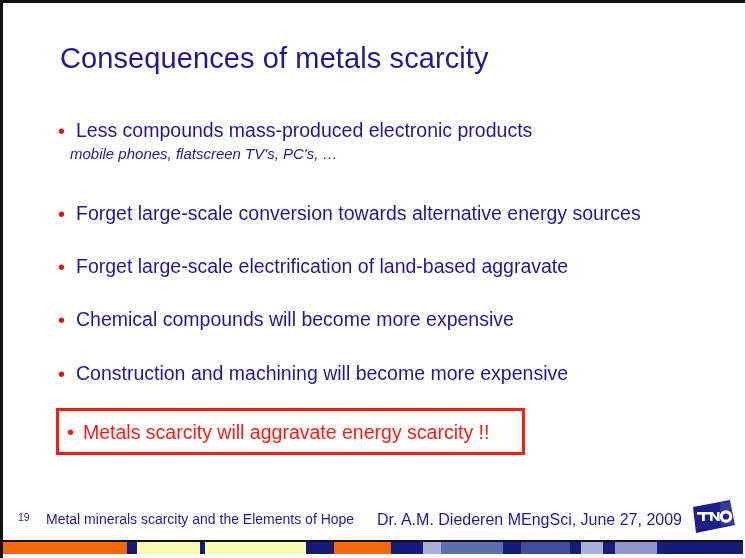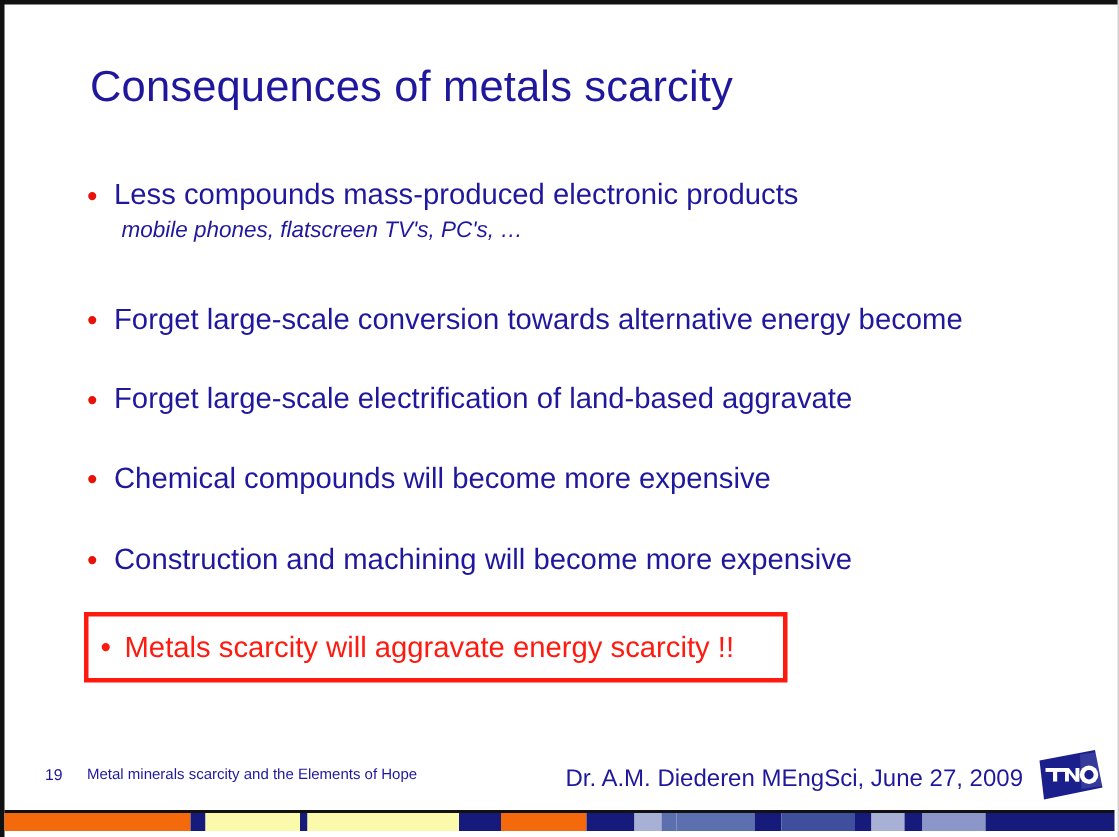--- a/index.html
+++ b/index.html
@@ -84,21 +84,21 @@
   }
 
   .bullet-text {
     font-size: 19.5px;
     line-height: 24px;
     color: #20189c;
     white-space: nowrap;
   }
 
   .subtext {
-    margin-left: 23px;
+    margin-left: 12px;
     font-size: 15px;
     line-height: 20px;
     font-style: italic;
     color: #20189c;
     white-space: nowrap;
     padding-top: 1px;
   }
 
   
   .blk-0 { position: absolute; left: 0;  top: 0px;   }
@@ -143,27 +143,26 @@
     top: 507px;
     width: 746px;
     height: 24px;
   }
   .footer-page {
     position: absolute;
     left: 18px;
     top: 4px;
     font-size: 10.5px;
     color: #20189c;
-    margin-left: 12px;
   }
   .footer-left {
     position: absolute;
-    left: 58px;
+    left: 46px;
     top: 4px;
-    font-size: 10px;
+    font-size: 14px;
     color: #20189c;
     white-space: nowrap;
   }
   .footer-right {
     position: absolute;
     right: 64px;
     top: 4px;
     font-size: 16px;
     color: #20189c;
     white-space: nowrap;
@@ -215,21 +214,21 @@
       <div class="bullet-row">
         <span class="bullet-dot">•</span>
         <span class="bullet-text">Less compounds mass-produced electronic products</span>
       </div>
       <div class="subtext">mobile phones, flatscreen TV's, PC's, …</div>
     </div>
 
     <div class="blk-1">
       <div class="bullet-row">
         <span class="bullet-dot">•</span>
-        <span class="bullet-text">Forget large-scale conversion towards alternative energy become</span>
+        <span class="bullet-text">Forget large-scale conversion towards alternative energy sources</span>
       </div>
     </div>
 
     <div class="blk-2">
       <div class="bullet-row">
         <span class="bullet-dot">•</span>
         <span class="bullet-text">Forget large-scale electrification of land-based aggravate</span>
       </div>
     </div>
 

